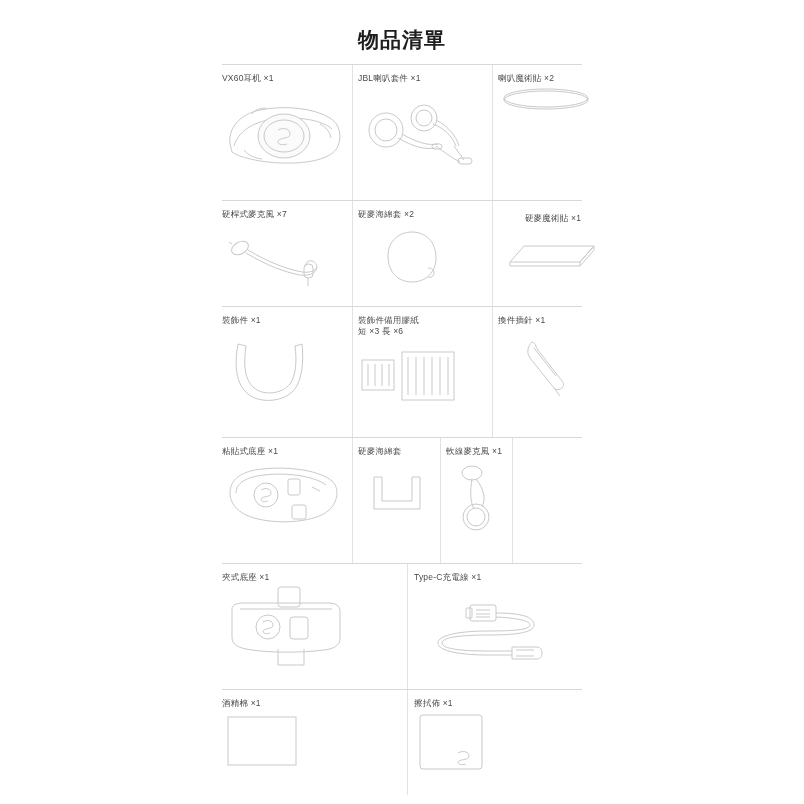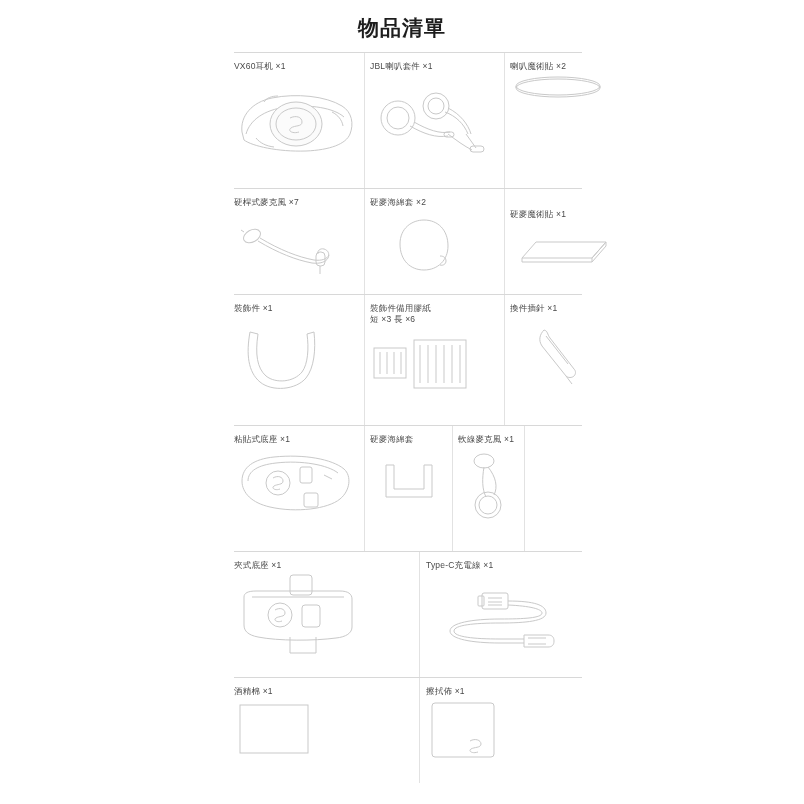--- a/index.html
+++ b/index.html
@@ -21,32 +21,31 @@
     position: relative;
     box-sizing: border-box;
   }
   .title {
     text-align: center;
     font-size: 21px;
     font-weight: bold;
     color: #1d1d1d;
     letter-spacing: 1px;
     padding-top: 14px;
-    margin: 0;
+    margin: 12px;
   }
   .content {
     position: absolute;
     left: 222px;
     top: 52px;
     width: 360px;
   }
   .row {
     position: relative;
     border-top: 1px solid #d8d8d8;
-    margin-left: 12px;
   }
   .cell {
     position: absolute;
     box-sizing: border-box;
   }
   .label {
     font-size: 8.5px;
     color: #4a4a4a;
     line-height: 1.35;
     white-space: pre-line;
@@ -169,21 +168,21 @@
         <div class="art">
           <svg width="125" height="70" viewBox="0 0 125 70">
             <g fill="none" stroke="#c9c9c9" stroke-width="1">
               <path d="M30 36 C30 20 42 12 54 12 C68 12 78 22 78 38 C78 52 68 62 54 62 C40 62 30 52 30 36 Z"></path>
               <path d="M70 48 C74 48 76 50 76 53 C76 56 73 58 70 57"></path>
             </g>
           </svg>
         </div>
       </div>
 
-      <div class="cell" style="left:276px; top:20px; width:110px;">
+      <div class="cell" style="left:276px; top:12px; width:110px;text-align:center;">
         <div class="label">硬麥魔術貼 ×1</div>
         <div class="art">
           <svg width="105" height="60" viewBox="0 0 105 60">
             <g fill="none" stroke="#c9c9c9" stroke-width="1">
               <path d="M12 38 L26 22 L96 22 L82 38 Z"></path>
               <path d="M12 38 L12 42 L82 42 L82 38"></path>
               <path d="M82 38 L96 22 L96 26 L82 42"></path>
             </g>
           </svg>
         </div>

